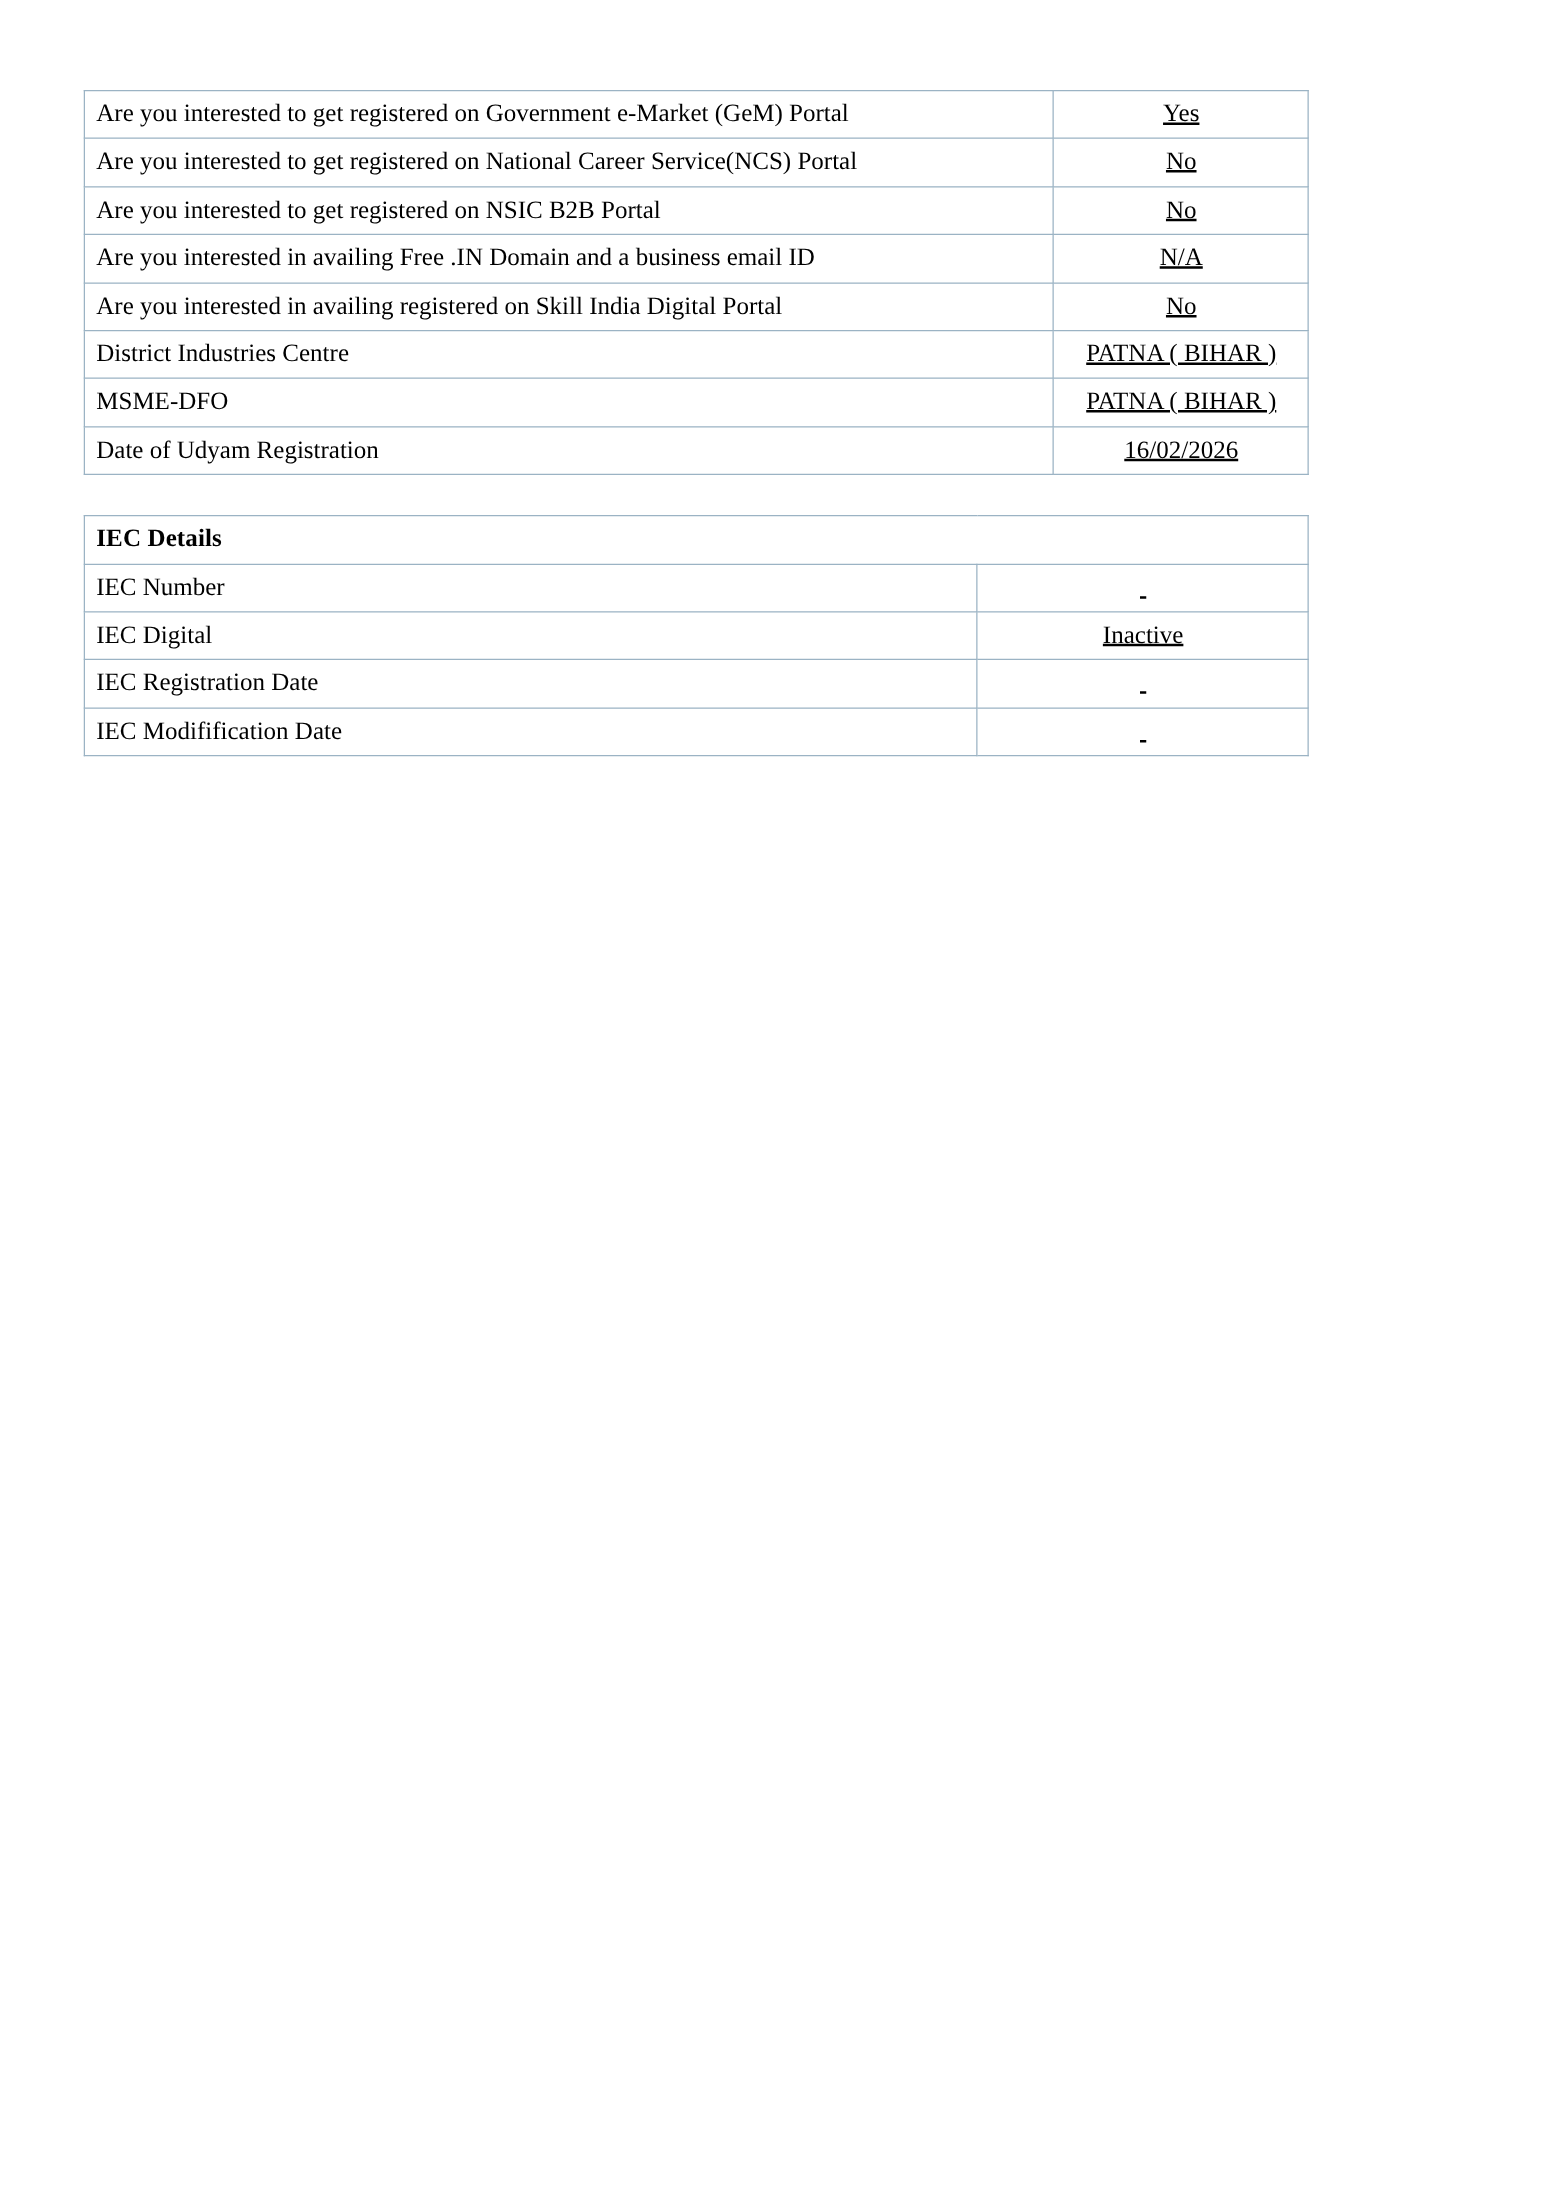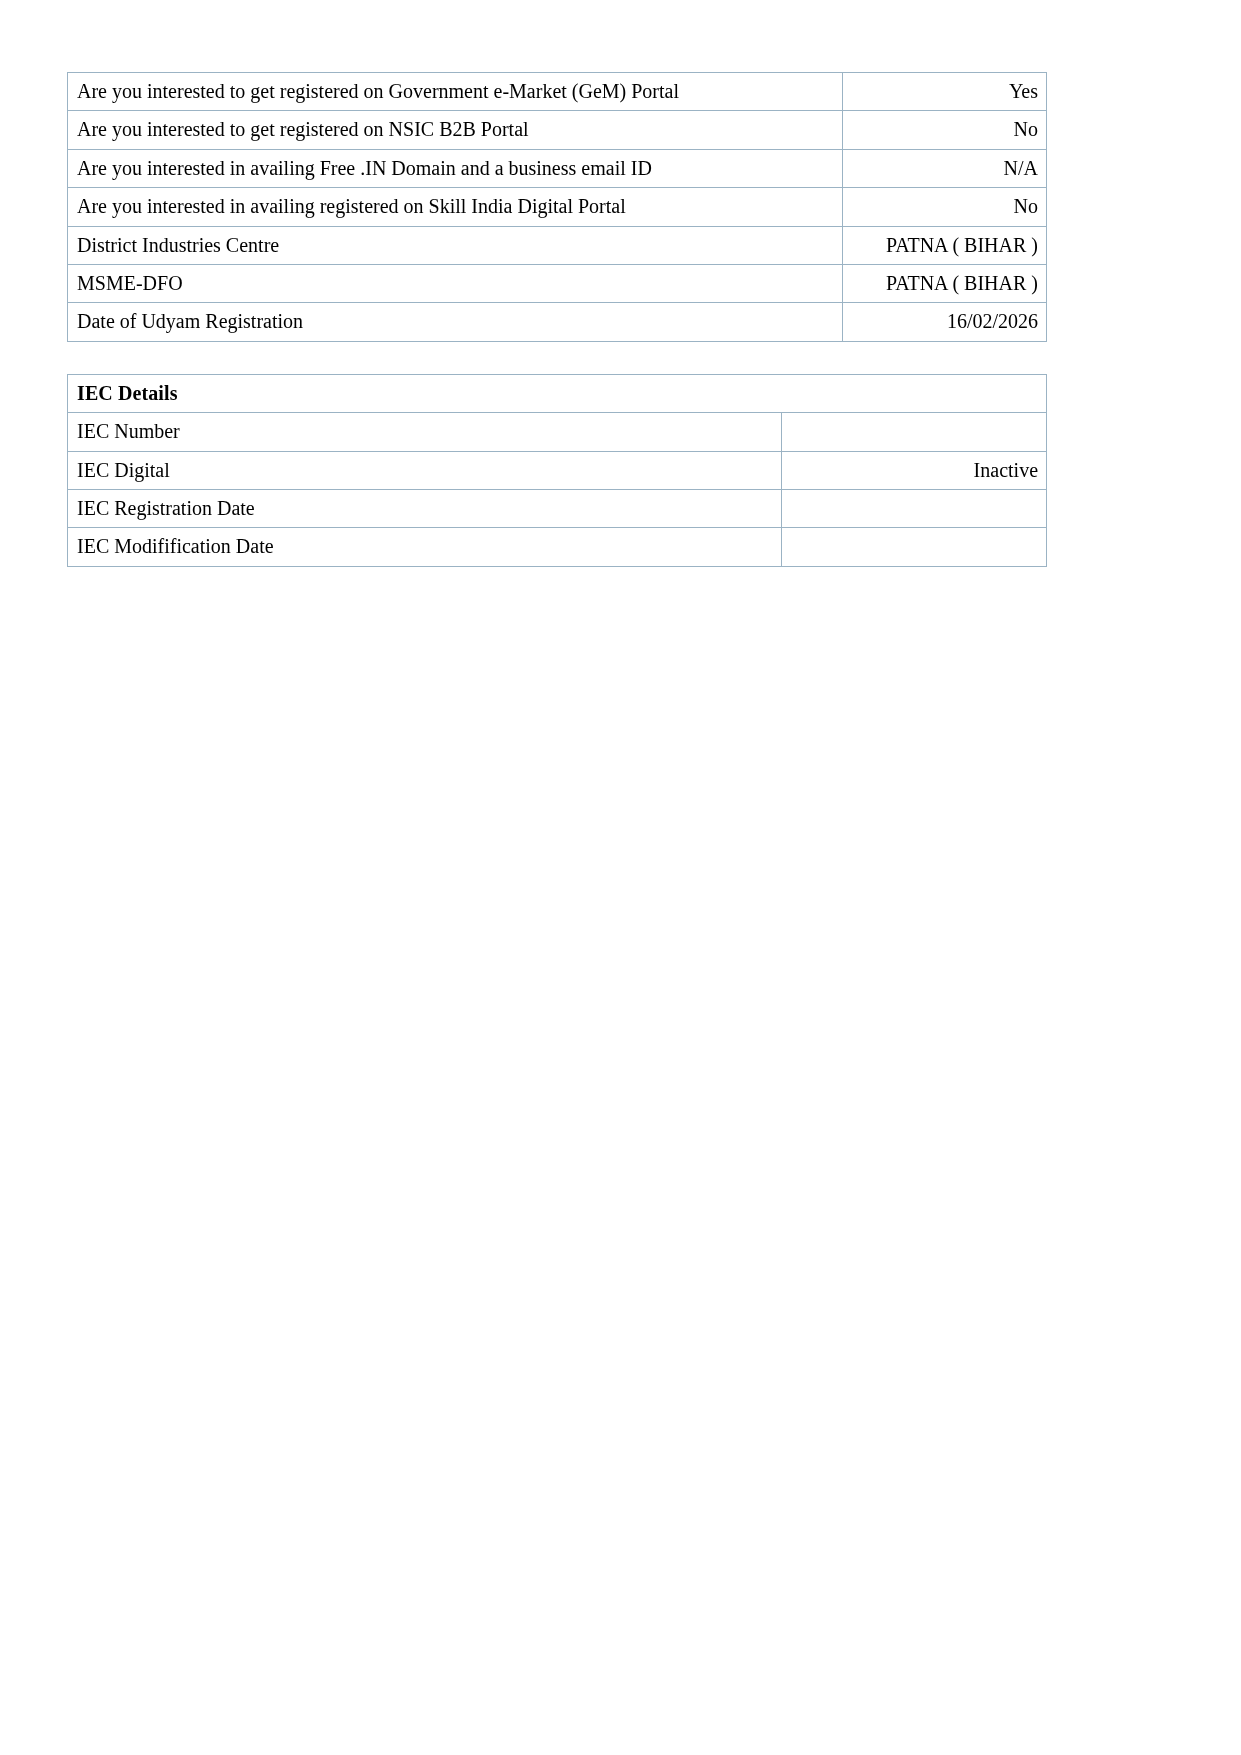--- a/index.html
+++ b/index.html
@@ -37,41 +37,45 @@
     background: #ffffff;
   }
   
   table.t-main col.c-label { width: 775px; }
   table.t-main col.c-value { width: 204px; }
   
   table.t-iec col.c-label { width: 714px; }
   table.t-iec col.c-value { width: 265px; }
 
   td.label { text-align: left; }
-  td.value { text-align: right; }
+  td.value { text-align: center; text-decoration: underline; }
   td.section-head {
     font-weight: bold;
     letter-spacing: 0.1px;
   }
   .gap { height: 32px; }
 </style>
 </head>
 <body>
 
 <div class="page">
 
   <table class="doc-table t-main">
     <colgroup>
         <col class="c-label">
         <col class="c-value">
       </colgroup>
     <tbody>
       <tr>
         <td class="label">Are you interested to get registered on Government e-Market (GeM) Portal</td>
         <td class="value">Yes</td>
+      </tr>
+      <tr>
+        <td class="label">Are you interested to get registered on National Career Service(NCS) Portal</td>
+        <td class="value">No</td>
       </tr>
       <tr>
         <td class="label">Are you interested to get registered on NSIC B2B Portal</td>
         <td class="value">No</td>
       </tr>
       <tr>
         <td class="label">Are you interested in availing Free .IN Domain and a business email ID</td>
         <td class="value">N/A</td>
       </tr>
       <tr>

